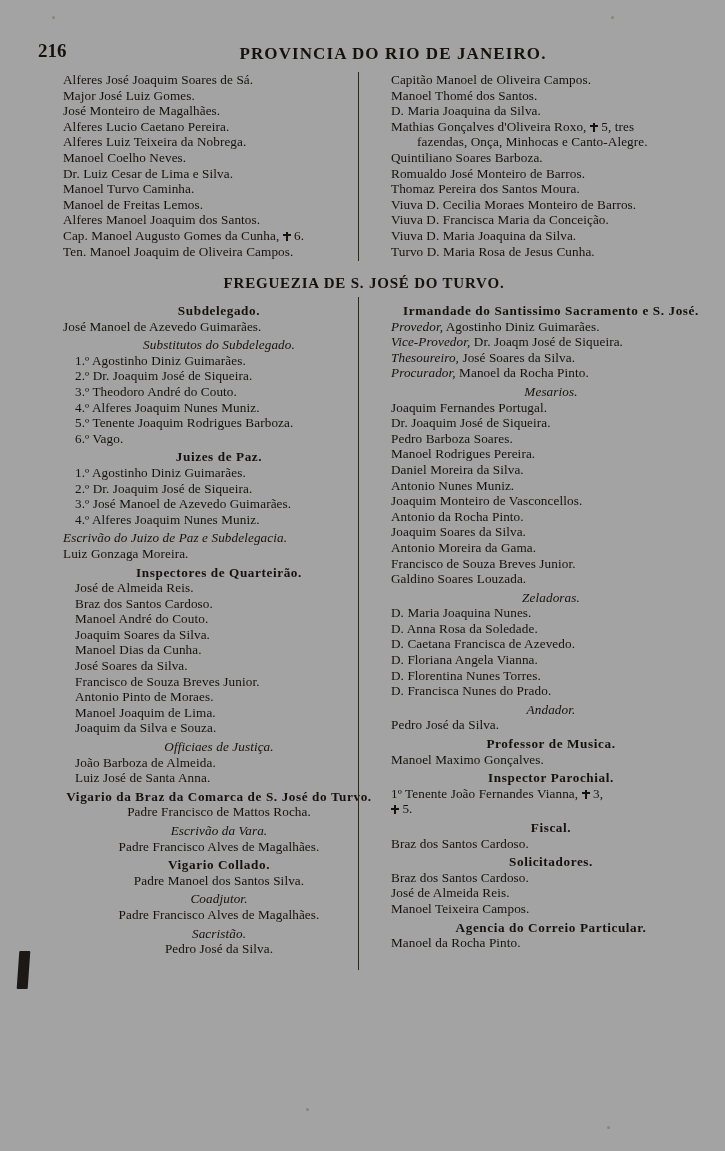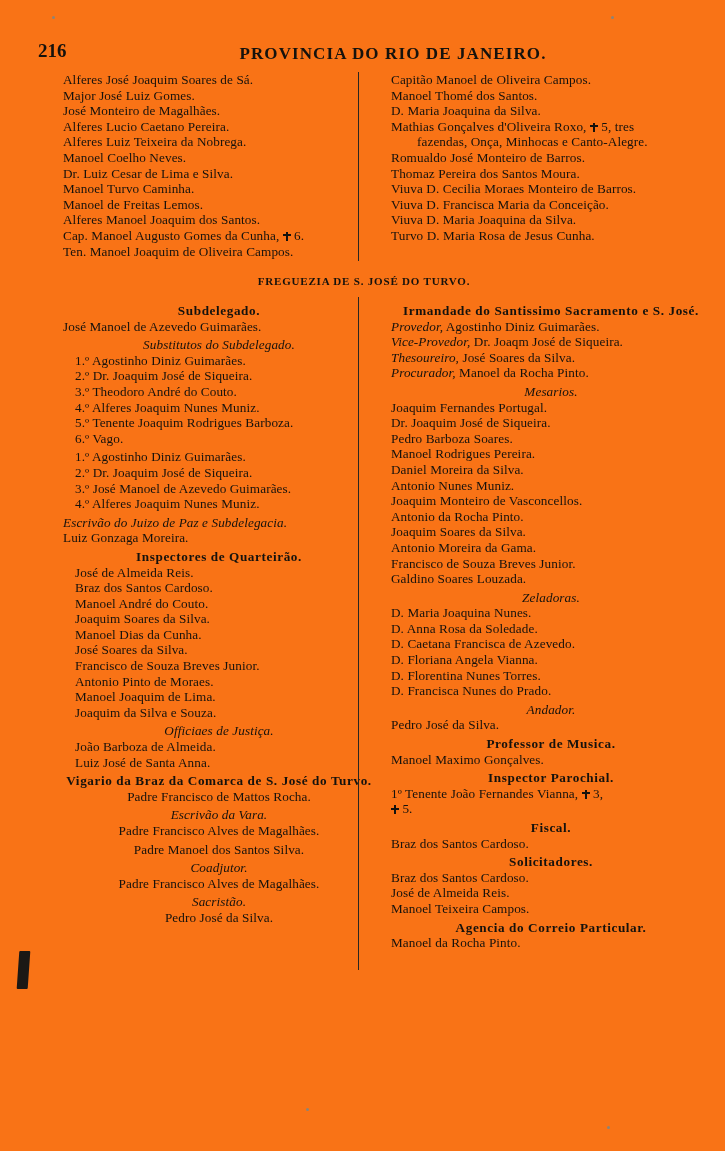--- a/index.html
+++ b/index.html
@@ -13,21 +13,21 @@
     position: relative;
     font-family: "Liberation Serif", serif;
     color: #15120d;
     overflow: hidden;
   }
   .page {
     position: absolute;
     left: 0; top: 0;
     width: 725px;
     height: 1151px;
-    background: #f97316;
+    background: #a3a3a3;
   }
   
   .dot {
     position: absolute;
     width: 3px; height: 3px;
     background: #8a8478;
     border-radius: 50%;
   }
   .dot-tl { left: 52px; top: 16px; }
   .dot-tr { left: 611px; top: 16px; }
@@ -95,21 +95,21 @@
   .bold { font-weight: bold; letter-spacing: 0.6px; }
   .ital { font-style: italic; }
 
   
   .section-title {
     position: absolute;
     left: 40px;
     width: 648px;
     text-align: center;
     font-weight: bold;
-    font-size: 11px;
+    font-size: 15px;
     letter-spacing: 0.8px;
   }
   .gap-s { height: 3px; }
 
   .marker {
     position: absolute;
     left: 18px;
     top: 951px;
     width: 11px;
     height: 38px;
@@ -166,20 +166,21 @@
         <div class="line ">Alferes Manoel Joaquim dos Santos.</div>
         <div class="line ">Cap. Manoel Augusto Gomes da Cunha, <span class="cross small"></span> 6.</div>
         <div class="line ">Ten. Manoel Joaquim de Oliveira Campos.</div>
       </div>
     <div class="col col-right" id="top-right">
         <div class="line ">Capitão Manoel de Oliveira Campos.</div>
         <div class="line ">Manoel Thomé dos Santos.</div>
         <div class="line ">D. Maria Joaquina da Silva.</div>
         <div class="line ">Mathias Gonçalves d'Oliveira Roxo, <span class="cross small"></span> 5, tres</div>
         <div class="line ind2">fazendas, Onça, Minhocas e Canto-Alegre.</div>
+        <div class="line ">Quintiliano Soares Barboza.</div>
         <div class="line ">Romualdo José Monteiro de Barros.</div>
         <div class="line ">Thomaz Pereira dos Santos Moura.</div>
         <div class="line ">Viuva D. Cecilia Moraes Monteiro de Barros.</div>
         <div class="line ">Viuva D. Francisca Maria da Conceição.</div>
         <div class="line ">Viuva D. Maria Joaquina da Silva.</div>
         <div class="line ">Turvo D. Maria Rosa de Jesus Cunha.</div>
       </div>
   <div class="rule-v" style="left: 318px; top: 0px; height: 189px;"></div>
     </div>
 
@@ -191,20 +192,21 @@
         <div class="line ">José Manoel de Azevedo Guimarães.</div>
         <div class="gap-s"></div>
         <div class="line ctr ital">Substitutos do Subdelegado.</div>
         <div class="line ind1">1.º Agostinho Diniz Guimarães.</div>
         <div class="line ind1">2.º Dr. Joaquim José de Siqueira.</div>
         <div class="line ind1">3.º Theodoro André do Couto.</div>
         <div class="line ind1">4.º Alferes Joaquim Nunes Muniz.</div>
         <div class="line ind1">5.º Tenente Joaquim Rodrigues Barboza.</div>
         <div class="line ind1">6.º Vago.</div>
         <div class="gap-s"></div>
+        <div class="line ctr bold">Juizes de Paz.</div>
         <div class="line ind1">1.º Agostinho Diniz Guimarães.</div>
         <div class="line ind1">2.º Dr. Joaquim José de Siqueira.</div>
         <div class="line ind1">3.º José Manoel de Azevedo Guimarães.</div>
         <div class="line ind1">4.º Alferes Joaquim Nunes Muniz.</div>
         <div class="gap-s"></div>
         <div class="line ital">Escrivão do Juizo de Paz e Subdelegacia.</div>
         <div class="line ">Luiz Gonzaga Moreira.</div>
         <div class="gap-s"></div>
         <div class="line ctr bold">Inspectores de Quarteirão.</div>
         <div class="line ind1">José de Almeida Reis.</div>
@@ -221,20 +223,21 @@
         <div class="line ctr ital">Officiaes de Justiça.</div>
         <div class="line ind1">João Barboza de Almeida.</div>
         <div class="line ind1">Luiz José de Santa Anna.</div>
         <div class="gap-s"></div>
         <div class="line ctr bold">Vigario da Braz da Comarca de S. José do Turvo.</div>
         <div class="line ctr">Padre Francisco de Mattos Rocha.</div>
         <div class="gap-s"></div>
         <div class="line ctr ital">Escrivão da Vara.</div>
         <div class="line ctr">Padre Francisco Alves de Magalhães.</div>
         <div class="gap-s"></div>
+        <div class="line ctr bold">Vigario Collado.</div>
         <div class="line ctr">Padre Manoel dos Santos Silva.</div>
         <div class="gap-s"></div>
         <div class="line ctr ital">Coadjutor.</div>
         <div class="line ctr">Padre Francisco Alves de Magalhães.</div>
         <div class="gap-s"></div>
         <div class="line ctr ital">Sacristão.</div>
         <div class="line ctr">Pedro José da Silva.</div>
       </div>
     <div class="col col-right" id="main-right">
         <div class="line ctr bold">Irmandade do Santissimo Sacramento e S. José.</div>

